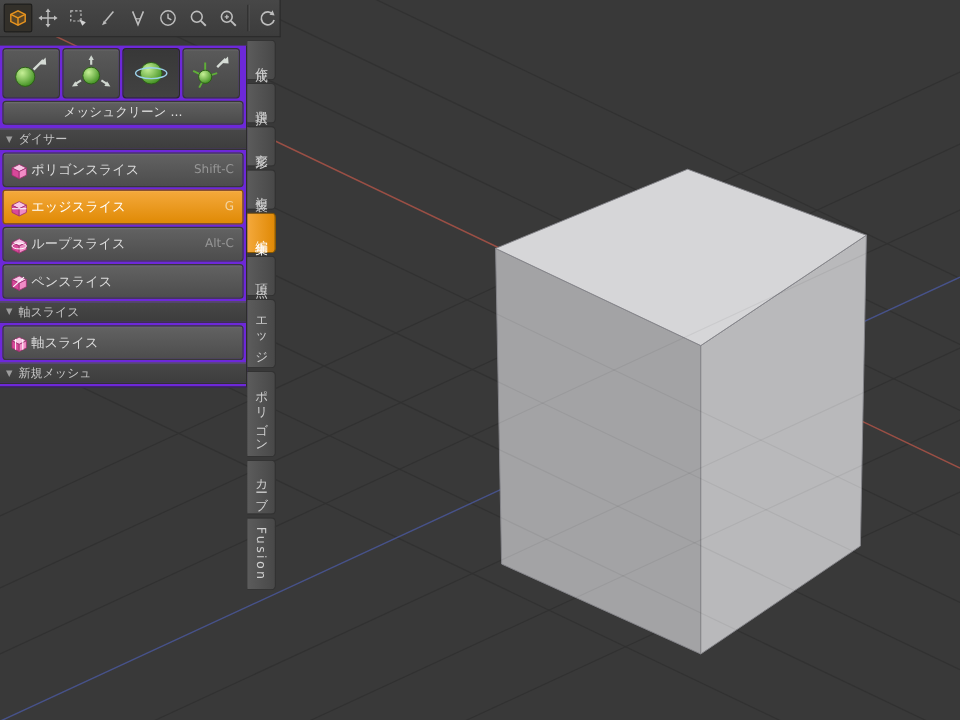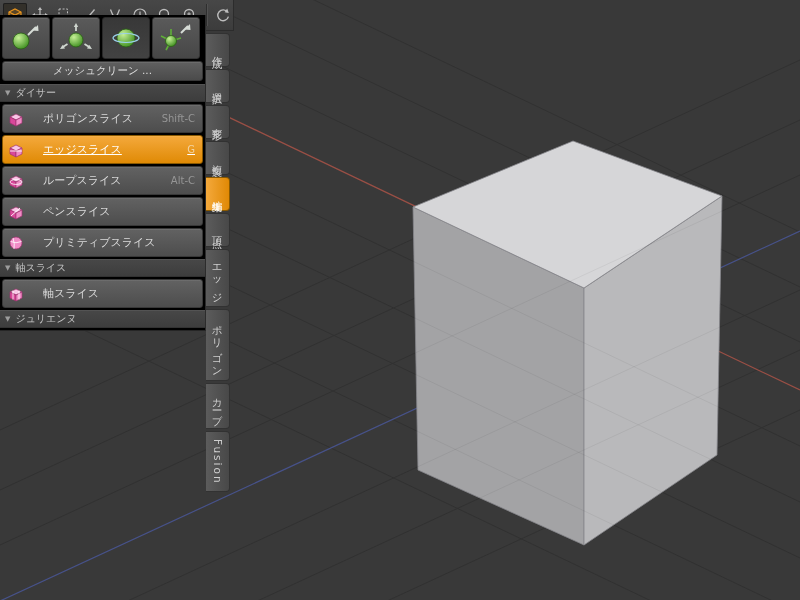--- a/index.html
+++ b/index.html
@@ -9,40 +9,40 @@
 
   
   .topbar{position:absolute;left:0;top:0;width:234px;height:31px;box-sizing:border-box;
           background:linear-gradient(#474747,#3c3c3c);border-bottom:1px solid #2c2c2c;
           border-right:1px solid #2c2c2c;display:flex;align-items:center;padding:0 3px;gap:1px;}
   .tbico{width:24px;height:24px;border-radius:2px;display:flex;align-items:center;justify-content:center;flex:0 0 auto;}
   .tbico.active{background:#33302a;box-shadow:inset 0 0 0 1px #1e1e1e;}
   .tb-sep{width:1px;height:22px;background:#2e2e2e;box-shadow:1px 0 0 #515151;margin:0 3px;flex:0 0 auto;}
 
   
-  .panel{position:absolute;left:0;top:15px;width:206px;box-sizing:border-box;background:#000000;
+  .panel{position:absolute;left:0;top:38px;width:206px;box-sizing:border-box;background:#6d28d9;
          border-right:1px solid #2c2c2c;border-bottom:1px solid #262626;padding-bottom:2px;}
   .tools{display:flex;gap:2px;margin:2px 2px 2px 2px;}
   .tool{width:48px;height:42px;box-sizing:border-box;border-radius:3px;border:1px solid #343434;
         background:linear-gradient(#5a5a5a,#474747);display:flex;align-items:center;justify-content:center;
         box-shadow:inset 0 1px 0 rgba(255,255,255,.08);}
   .tool.pressed{background:linear-gradient(#383838,#424242);border-color:#282828;box-shadow:none;}
   .btnrow{display:flex;gap:2px;margin:1px 2px 3px 2px;}
   .pbtn{flex:1;height:20px;box-sizing:border-box;border-radius:3px;border:1px solid #373737;
         background:linear-gradient(#606060,#4b4b4b);color:#dedede;font-size:10.5px;
         display:flex;align-items:center;justify-content:center;box-shadow:inset 0 1px 0 rgba(255,255,255,.08);}
   .sec{height:16px;display:flex;align-items:center;gap:5px;padding:0 5px;margin-top:1px;
        background:linear-gradient(#474747,#3d3d3d);border-top:1px solid #535353;border-bottom:1px solid #323232;
        color:#c5c5c5;font-size:10px;}
   .sec .tri{font-size:7px;color:#9d9d9d;}
   .item{height:29px;box-sizing:border-box;margin:2px 2px;border-radius:3px;border:1px solid #383838;
-        background:linear-gradient(#626262,#4d4d4d);display:flex;align-items:center;gap:19px;
+        background:linear-gradient(#626262,#4d4d4d);display:flex;align-items:center;gap:2px;
         padding:0 7px 0 5px;color:#dcdcdc;font-size:11px;box-shadow:inset 0 1px 0 rgba(255,255,255,.07);}
   .item .sc{margin-left:auto;color:#969696;font-size:10px;}
-  .item.active{background:linear-gradient(#f4a93c,#e08a05);border-color:#8a5900;color:#fff;text-decoration:underline;}
+  .item.active{background:linear-gradient(#f4a93c,#e08a05);border-color:#8a5900;color:#fff;}
   .item.active .sc{color:#f3d3a0;}
   .cubeico{flex:0 0 auto;display:flex;}
 
   
   .tabs{position:absolute;left:206px;top:33px;width:28px;display:flex;flex-direction:column;gap:2px;}
   .vtab{writing-mode:vertical-rl;text-orientation:mixed;width:24px;box-sizing:border-box;padding:7px 0;
         border:1px solid #323232;border-left:none;border-radius:0 4px 4px 0;
         background:linear-gradient(90deg,#5c5c5c,#484848);color:#cfcfcf;font-size:10.5px;letter-spacing:2px;
         display:flex;align-items:center;justify-content:center;min-height:34px;}
   .vtab.active{background:linear-gradient(90deg,#f4a93c,#e08905);color:#fff;border-color:#8a5900;}
@@ -272,30 +272,20 @@
             <polygon points="2,6 8,3 14,6 8,9" fill="#f9c6e6" stroke="#a03070" stroke-width="0.7"></polygon>
             <polygon points="2,6 8,9 8,15 2,12" fill="#d8489a" stroke="#a03070" stroke-width="0.7"></polygon>
             <polygon points="8,9 14,6 14,12 8,15" fill="#f08cc6" stroke="#a03070" stroke-width="0.7"></polygon>
             <path d="M3 12 L12 4" fill="none" stroke="#fff" stroke-width="0.9"></path>
           </svg>
       </span>
       <span>ペンスライス</span>
       <span class="sc"></span>
     </div>
 
-    <div class="item">
-      <span class="cubeico">
-        <svg width="16" height="16" viewBox="0 0 16 16">
-            <circle cx="8" cy="8" r="6" fill="#f08cc6" stroke="#a03070" stroke-width="0.7"></circle>
-            <path d="M2.5 6.5 Q8 9 13.5 6.5 M5 3 Q7 9 6 14" fill="none" stroke="#fff" stroke-width="0.8"></path>
-          </svg>
-      </span>
-      <span>プリミティブスライス</span>
-      <span class="sc"></span>
-    </div>
 
     <div class="sec">
       <span class="tri">▼</span>
       <span>軸スライス</span>
     </div>
 
     <div class="item">
       <span class="cubeico">
         <svg width="16" height="16" viewBox="0 0 16 16">
             <polygon points="2,6 8,3 14,6 8,9" fill="#f9c6e6" stroke="#a03070" stroke-width="0.7"></polygon>
@@ -305,21 +295,21 @@
           </svg>
       </span>
       <span>軸スライス</span>
       <span class="sc"></span>
     </div>
 
 
 
     <div class="sec">
       <span class="tri">▼</span>
-      <span>ジュリエンヌ</span>
+      <span>新規メッシュ</span>
     </div>
 
   </div>
 
   <div class="tabs">
     <div class="vtab">作成</div>
     <div class="vtab">選択</div>
     <div class="vtab">変形</div>
     <div class="vtab">複製</div>
     <div class="vtab active">編集</div>

